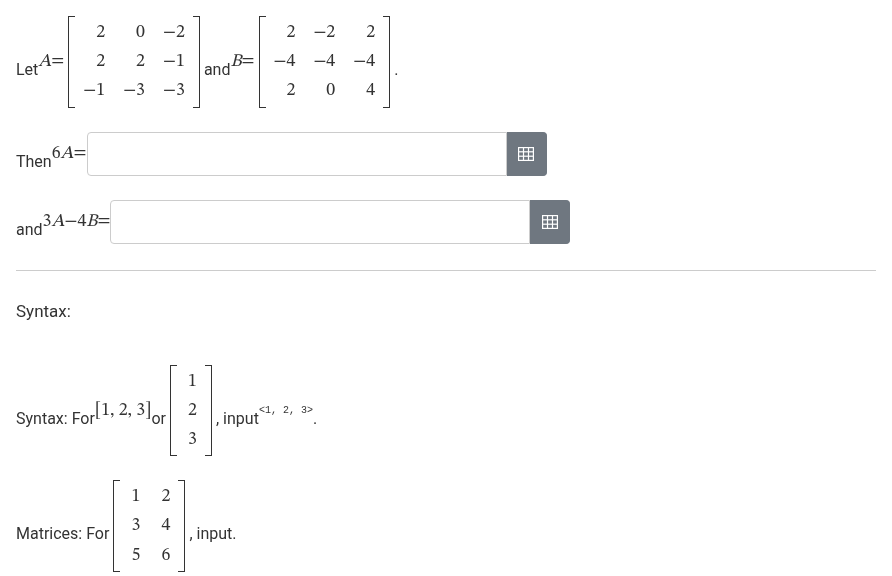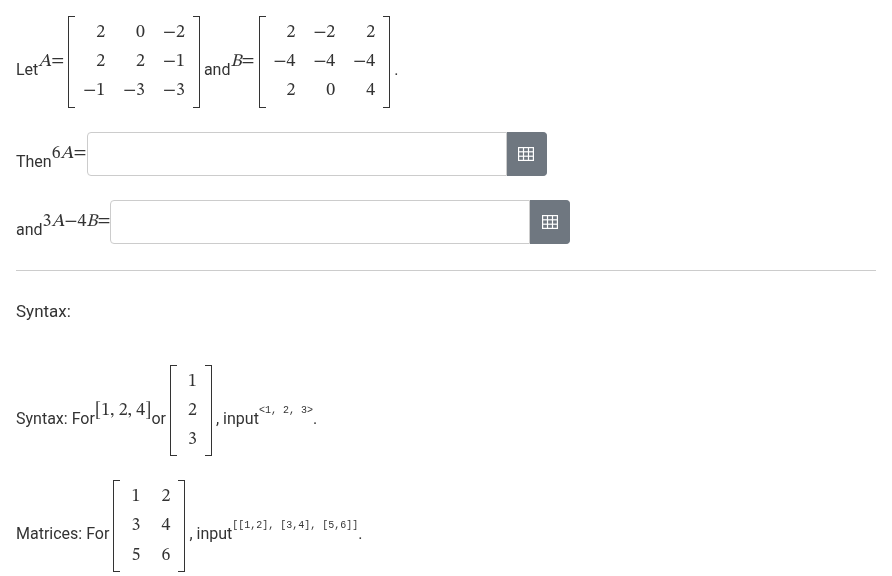--- a/index.html
+++ b/index.html
@@ -179,21 +179,21 @@
     </button>
   </span>
 </div>
 
 <hr class="divider">
 
 <div class="syntax-head">Syntax:</div>
 
 <div class="row">
   <span class="text">Syntax: For </span>
-  <span class="math">[1, 2, 4]</span>
+  <span class="math">[1, 2, 3]</span>
   <span class="text"> or </span>
   <span class="matrix">
     <span class="bracket-l"></span>
     <span class="matrix-grid matrix-3x1">
       <span class="matrix-cell">1</span>
       <span class="matrix-cell">2</span>
       <span class="matrix-cell">3</span>
     </span>
     <span class="bracket-r"></span>
   </span>
@@ -210,15 +210,14 @@
       <span class="matrix-cell">1</span>
       <span class="matrix-cell">2</span>
       <span class="matrix-cell">3</span>
       <span class="matrix-cell">4</span>
       <span class="matrix-cell">5</span>
       <span class="matrix-cell">6</span>
     </span>
     <span class="bracket-r"></span>
   </span>
   <span class="text"> , input </span>
-  <span class="code">[[1,2], [3,4], [5,6]]</span>
   <span class="text">.</span>
 </div>
 
 </body></html>

